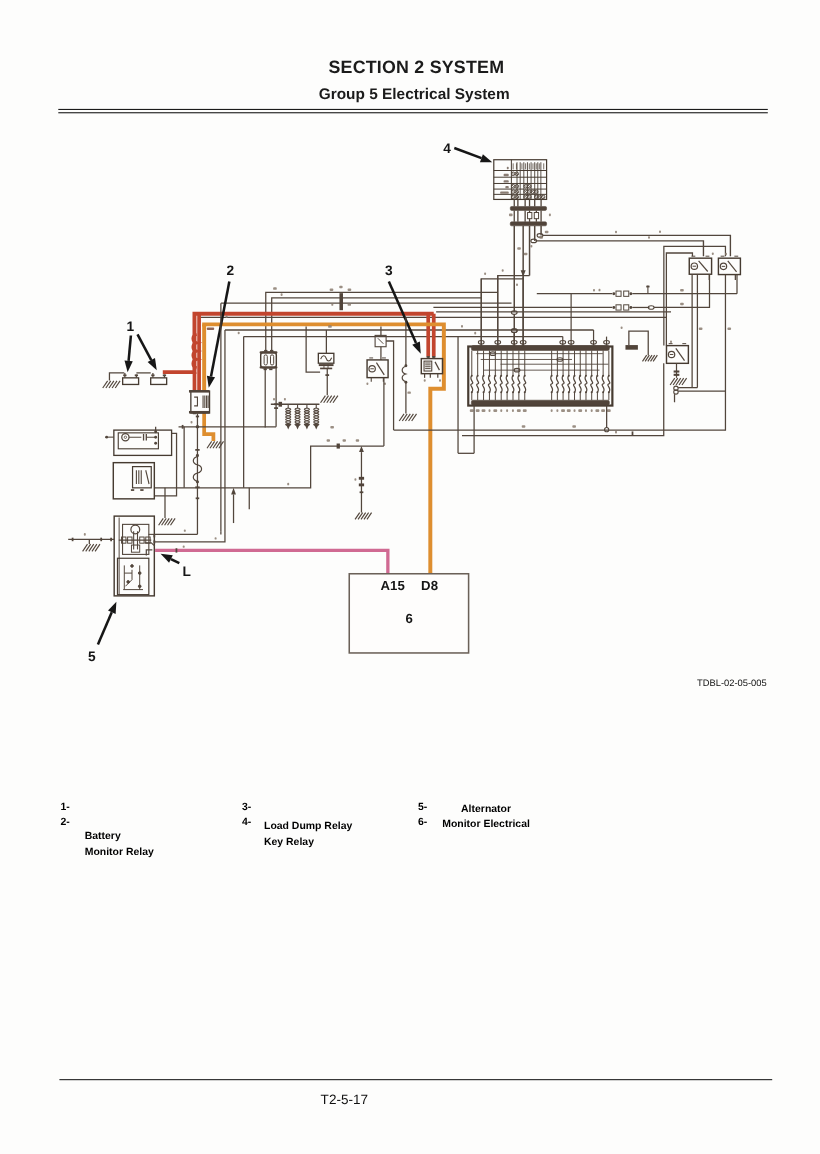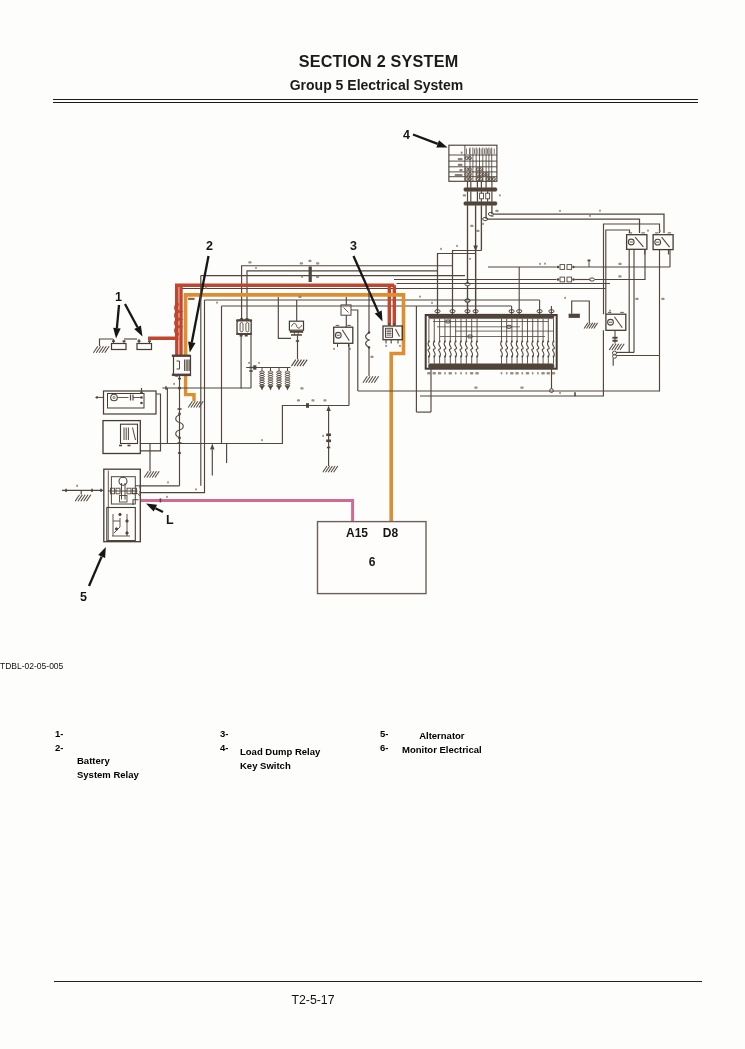--- a/index.html
+++ b/index.html
@@ -6,38 +6,38 @@
 .abs{position:absolute;}
 </style></head>
 <body>
 
 <div class="abs" style="left:6px;top:52px;width:745px;text-align:center;font-size:16.2px;font-weight:bold;color:#1b1b1b;letter-spacing:0.2px;">SECTION 2 SYSTEM</div>
 
 <div class="abs" style="left:4px;top:77px;width:745px;text-align:center;font-size:14px;font-weight:bold;color:#1b1b1b;">Group 5 Electrical System</div>
 
 <div class="abs" style="left:53px;top:98.5px;width:645px;height:2.2px;border-top:1.6px solid #1b1b1b;border-bottom:1.6px solid #1b1b1b;"></div>
 
-<div class="abs" style="left:0;top:616px;width:697px;text-align:left;font-size:8.5px;color:#111;margin-top:45px;">TDBL-02-05-005</div>
+<div class="abs" style="left:0;top:616px;width:697px;text-align:right;font-size:8.5px;color:#111;">TDBL-02-05-005</div>
 
 <div class="abs" style="left:55px;top:727px;font-size:9.5px;font-weight:bold;color:#000;line-height:14px;">
     <div>1-</div>
     <div>2-</div>
   </div>
 <div class="abs" style="left:77px;top:754px;font-size:9.5px;font-weight:bold;color:#000;line-height:14px;">
     <div>Battery</div>
-    <div>System Relay</div>
+    <div>Monitor Relay</div>
   </div>
 
 <div class="abs" style="left:220px;top:727px;font-size:9.5px;font-weight:bold;color:#000;line-height:14px;">
     <div>3-</div>
     <div>4-</div>
   </div>
 <div class="abs" style="left:240px;top:745px;font-size:9.5px;font-weight:bold;color:#000;line-height:14px;">
     <div>Load Dump Relay</div>
-    <div>Key Switch</div>
+    <div>Key Relay</div>
   </div>
 
 <div class="abs" style="left:380px;top:727px;font-size:9.5px;font-weight:bold;color:#000;line-height:14px;">
     <div>5-</div>
     <div>6-</div>
   </div>
 <div class="abs" style="left:402px;top:729px;font-size:9.5px;font-weight:bold;color:#000;line-height:14px;text-align:center;">
     <div>Alternator</div>
     <div>Monitor Electrical</div>
   </div>

